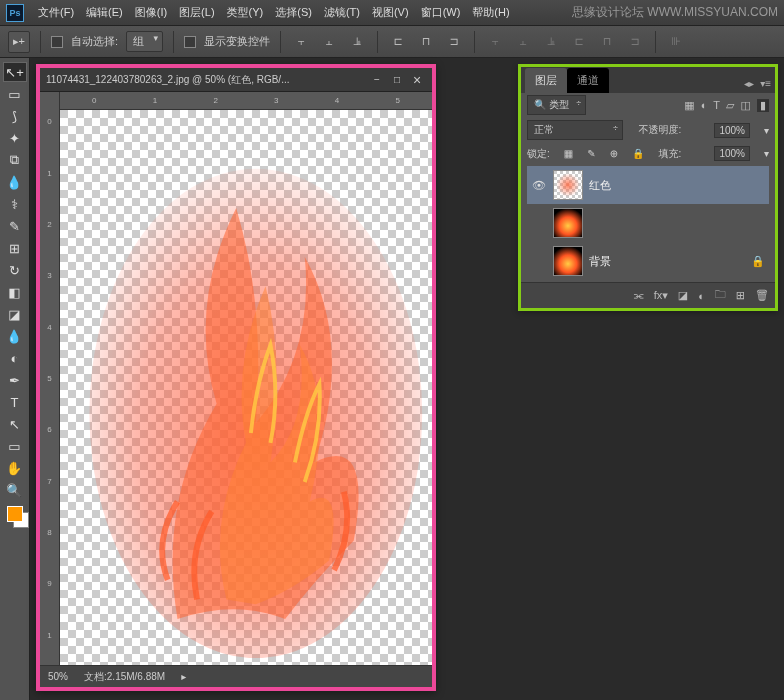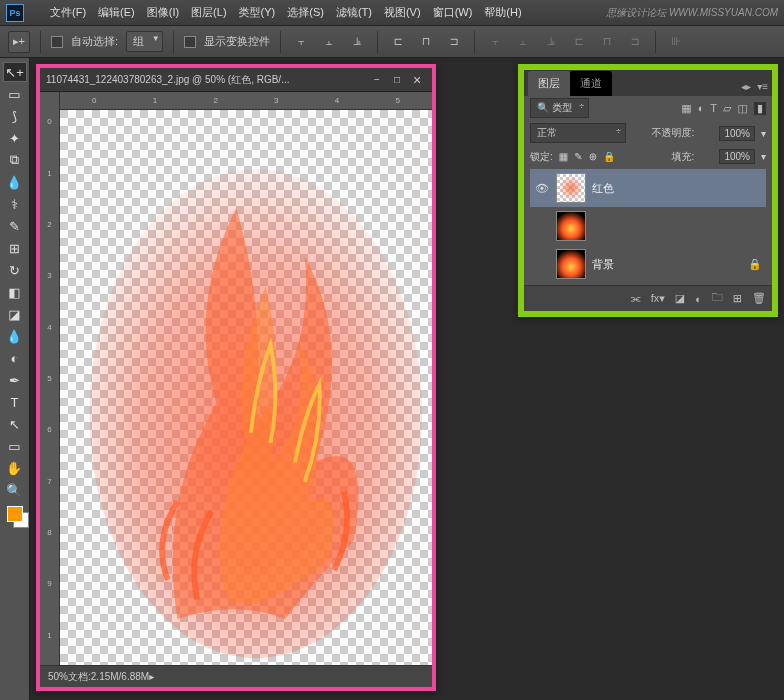--- a/index.html
+++ b/index.html
@@ -1,20 +1,20 @@
 <!DOCTYPE html>
 <html><head>
 <meta charset="utf-8">
 <style>
 *{margin:0;padding:0;box-sizing:border-box;font-family:"Microsoft YaHei",sans-serif;user-select:none}
 body{background:#454545;width:784px;height:700px;overflow:hidden;color:#ccc;font-size:11px}
 .topbar{height:26px;background:linear-gradient(#4a4a4a,#3c3c3c);display:flex;align-items:center;padding:0 6px;border-bottom:1px solid #222}
-.ps-icon{width:18px;height:18px;background:#0a1a2e;border:1px solid #4a9fd8;display:flex;align-items:center;justify-content:center;color:#4a9fd8;font-size:9px;font-weight:bold;margin-right:20px}
+.ps-icon{width:18px;height:18px;background:#0a1a2e;border:1px solid #4a9fd8;display:flex;align-items:center;justify-content:center;color:#4a9fd8;font-size:9px;font-weight:bold;margin-right:8px}
 .menu-item{padding:0 6px;cursor:pointer;color:#ddd}
-.brand{margin-left:auto;font-style:italic;color:#999;font-size:10px}
+.brand{margin-left:auto;color:#999;font-size:12px}
 .optbar{height:32px;background:linear-gradient(#535353,#474747);display:flex;align-items:center;padding:0 8px;gap:8px;border-bottom:1px solid #222}
 .opt-btn{width:22px;height:22px;background:#555;border:1px solid #333;display:flex;align-items:center;justify-content:center;border-radius:2px}
 .checkbox{width:12px;height:12px;border:1px solid #888;background:#3a3a3a}
 .dropdown{background:#555;border:1px solid #333;padding:2px 18px 2px 6px;position:relative;border-radius:2px}
 .dropdown::after{content:"▾";position:absolute;right:4px;top:1px;font-size:9px}
 .divider{width:1px;height:22px;background:#333;margin:0 2px}
 .icon-btn{width:20px;height:20px;display:flex;align-items:center;justify-content:center;color:#bbb}
 .main{display:flex;height:642px}
 .tools{width:30px;background:#535353;border-right:1px solid #222;display:flex;flex-direction:column;align-items:center;padding-top:4px;gap:2px}
 .tool{width:24px;height:20px;display:flex;align-items:center;justify-content:center;color:#ddd;font-size:13px;cursor:pointer}
@@ -26,33 +26,33 @@
 .doc-win{width:400px;height:627px;background:#454545;border:4px solid #ec4899;box-shadow:0 2px 8px rgba(0,0,0,.4);display:flex;flex-direction:column}
 .doc-tab{height:24px;background:#3a3a3a;display:flex;align-items:center;padding:0 6px;color:#ccc;font-size:10px;border-bottom:1px solid #222}
 .doc-tab .min,.doc-tab .max,.doc-tab .close{width:18px;height:14px;margin-left:2px;display:flex;align-items:center;justify-content:center;font-size:10px;color:#ccc}
 .doc-tab .close{font-size:14px}
 .canvas-wrap{flex:1;display:flex;position:relative}
 .ruler-v{width:20px;background:#595959;border-right:1px solid #333;color:#bbb;font-size:8px;display:flex;flex-direction:column;justify-content:space-around;align-items:center;padding:4px 0}
 .ruler-h{height:18px;background:#595959;border-bottom:1px solid #333;color:#bbb;font-size:8px;display:flex;justify-content:space-around;align-items:center;padding:0 4px}
 .canvas-area{flex:1;display:flex;flex-direction:column}
 .canvas{flex:1;background-image:repeating-conic-gradient(#fff 0 25%,#ccc 0 50%);background-size:16px 16px;position:relative;overflow:hidden}
 .fire{position:absolute;inset:0}
-.status{height:22px;background:#454545;display:flex;align-items:center;padding:0 8px;font-size:10px;color:#ccc;border-top:1px solid #333}
+.status{height:22px;background:#454545;display:flex;align-items:center;padding:0 8px;gap:16px;font-size:10px;color:#ccc;border-top:1px solid #333}
 .panels{position:absolute;right:6px;top:6px;width:260px}
-.panel{background:#535353;border:6px solid #84cc16;margin-bottom:6px;box-shadow:0 2px 6px rgba(0,0,0,.3)}
+.panel{background:#535353;border:3px solid #84cc16;margin-bottom:6px;box-shadow:0 2px 6px rgba(0,0,0,.3)}
 .panel-tabs{height:26px;background:#3a3a3a;display:flex;align-items:end;padding:0 4px;gap:0}
 .ptab{padding:5px 10px;background:#535353;color:#ddd;font-size:11px;border-top-left-radius:3px;border-top-right-radius:3px}
 .ptab.inactive{background:#000000;color:#999}
 .panel-ctrl{margin-left:auto;display:flex;gap:6px;padding-bottom:4px;color:#aaa;font-size:10px}
 .panel-body{padding:0 6px}
 .filter-row{display:flex;align-items:center;gap:4px;padding:2px 0}
 .filter-dd{background:#444;border:1px solid #333;padding:2px 16px 2px 6px;position:relative;font-size:10px;flex:0 0 auto}
 .filter-dd::after{content:"÷";position:absolute;right:4px;top:2px;font-size:9px}
 .filter-icons{display:flex;gap:6px;margin-left:auto;color:#bbb;font-size:11px}
-.bm-row{display:flex;align-items:center;gap:6px;padding:3px 0;font-size:10px}
+.bm-row{display:flex;align-items:center;gap:14px;padding:3px 0;font-size:10px}
 .pct-box{background:#444;border:1px solid #333;padding:1px 4px;margin-left:19px}
 .layers{padding:2px 0}
 .layer{display:flex;align-items:center;height:38px;padding:0 4px;gap:6px}
 .layer.sel{background:#6b7a8f}
 .eye{width:16px;text-align:center;color:#ddd}
 .thumb{width:30px;height:30px;background:#000;border:1px solid #888}
 .thumb.trans{background-image:repeating-conic-gradient(#fff 0 25%,#ccc 0 50%);background-size:6px 6px;position:relative}
 .thumb.trans::after{content:"";position:absolute;inset:2px;background:radial-gradient(circle,rgba(255,100,60,.8),transparent 70%)}
 .thumb.fire-t{background:radial-gradient(circle at 50% 60%,#ffcc44,#ff5522 40%,#000 80%)}
 .lname{flex:1;color:#eee;font-size:11px}

